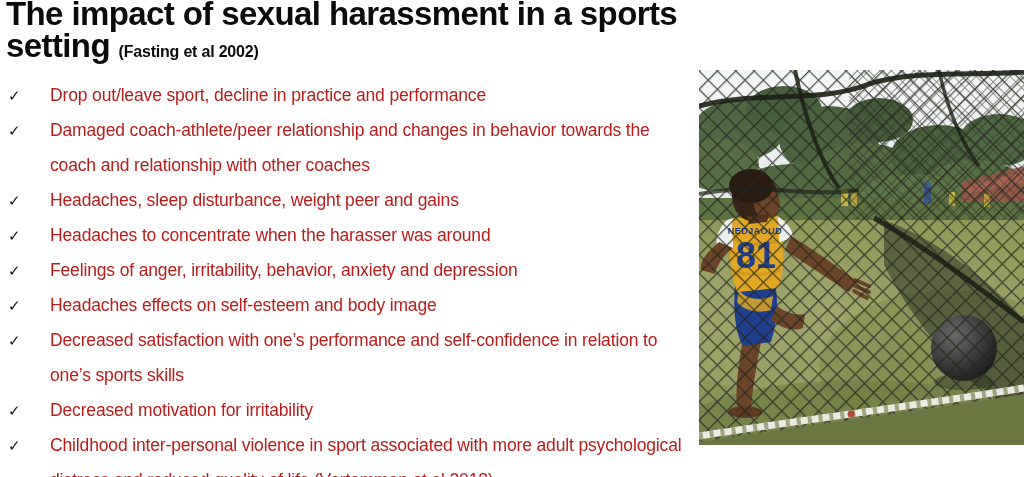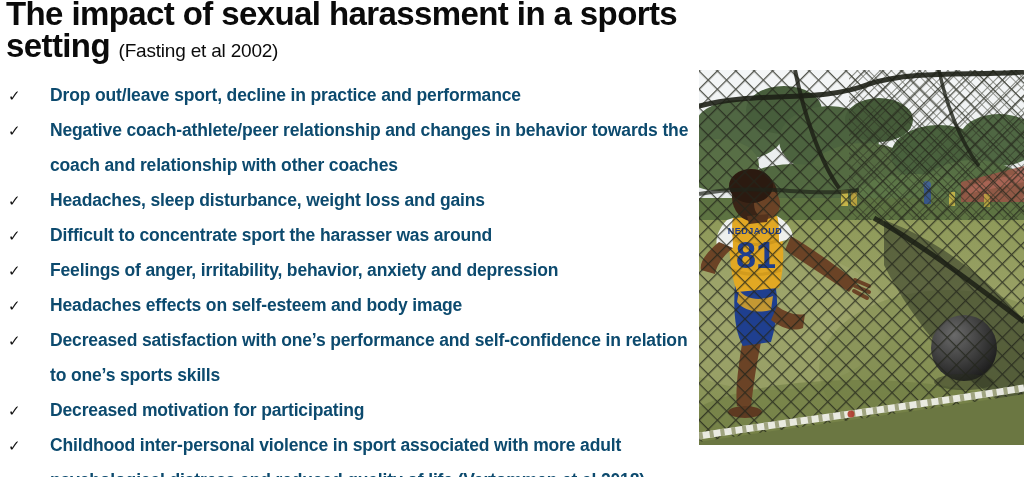--- a/index.html
+++ b/index.html
@@ -25,22 +25,22 @@
     font-weight: bold;
     font-size: 33px;
     line-height: 32px;
     letter-spacing: -0.6px;
     color: #0b0b0b;
   }
   #slide-title .title-main {
     display: inline;
   }
   #slide-title .title-citation {
-    font-size: 19px;
-    font-weight: normal;
+    font-size: 16px;
+    font-weight: bold;
     letter-spacing: -0.2px;
     white-space: nowrap;
   }
 
   
   #bullet-list {
     position: absolute;
     left: 0;
     top: 78px;
     width: 700px;
@@ -57,22 +57,22 @@
     width: 16px;
     font-size: 15px;
     line-height: 35px;
     color: #111111;
     text-align: left;
   }
   .bullet-text {
     font-size: 17.5px;
     line-height: 35px;
     letter-spacing: -0.15px;
-    color: #0c4a6e;
-    font-weight: bold;
+    color: #b91c1c;
+    font-weight: normal;
     max-width: 645px;
   }
 
   
   #photo-frame {
     position: absolute;
     left: 699px;
     top: 70px;
     width: 325px;
     height: 375px;
@@ -95,51 +95,51 @@
 
 <div id="bullet-list">
 
   <div class="bullet-row">
     <span class="bullet-check">✓</span>
     <div class="bullet-text">Drop out/leave sport, decline in practice and performance</div>
   </div>
 
   <div class="bullet-row">
     <span class="bullet-check">✓</span>
-    <div class="bullet-text">Negative coach-athlete/peer relationship and changes in behavior towards the coach and relationship with other coaches</div>
-  </div>
-
-  <div class="bullet-row">
-    <span class="bullet-check">✓</span>
-    <div class="bullet-text">Headaches, sleep disturbance, weight loss and gains</div>
-  </div>
-
-  <div class="bullet-row">
-    <span class="bullet-check">✓</span>
-    <div class="bullet-text">Difficult to concentrate sport the harasser was around</div>
+    <div class="bullet-text">Damaged coach-athlete/peer relationship and changes in behavior towards the coach and relationship with other coaches</div>
+  </div>
+
+  <div class="bullet-row">
+    <span class="bullet-check">✓</span>
+    <div class="bullet-text">Headaches, sleep disturbance, weight peer and gains</div>
+  </div>
+
+  <div class="bullet-row">
+    <span class="bullet-check">✓</span>
+    <div class="bullet-text">Headaches to concentrate when the harasser was around</div>
   </div>
 
   <div class="bullet-row">
     <span class="bullet-check">✓</span>
     <div class="bullet-text">Feelings of anger, irritability, behavior, anxiety and depression</div>
   </div>
 
   <div class="bullet-row">
     <span class="bullet-check">✓</span>
     <div class="bullet-text">Headaches effects on self-esteem and body image</div>
   </div>
 
   <div class="bullet-row">
     <span class="bullet-check">✓</span>
     <div class="bullet-text">Decreased satisfaction with one’s performance and self-confidence in relation to one’s sports skills</div>
   </div>
 
   <div class="bullet-row">
     <span class="bullet-check">✓</span>
-    <div class="bullet-text">Decreased motivation for participating</div>
+    <div class="bullet-text">Decreased motivation for irritability</div>
   </div>
 
   <div class="bullet-row">
     <span class="bullet-check">✓</span>
     <div class="bullet-text">Childhood inter-personal violence in sport associated with more adult psychological distress and reduced quality of life (Vertommen et al 2018)</div>
   </div>
 
 </div>
 
 <div id="photo-frame">

